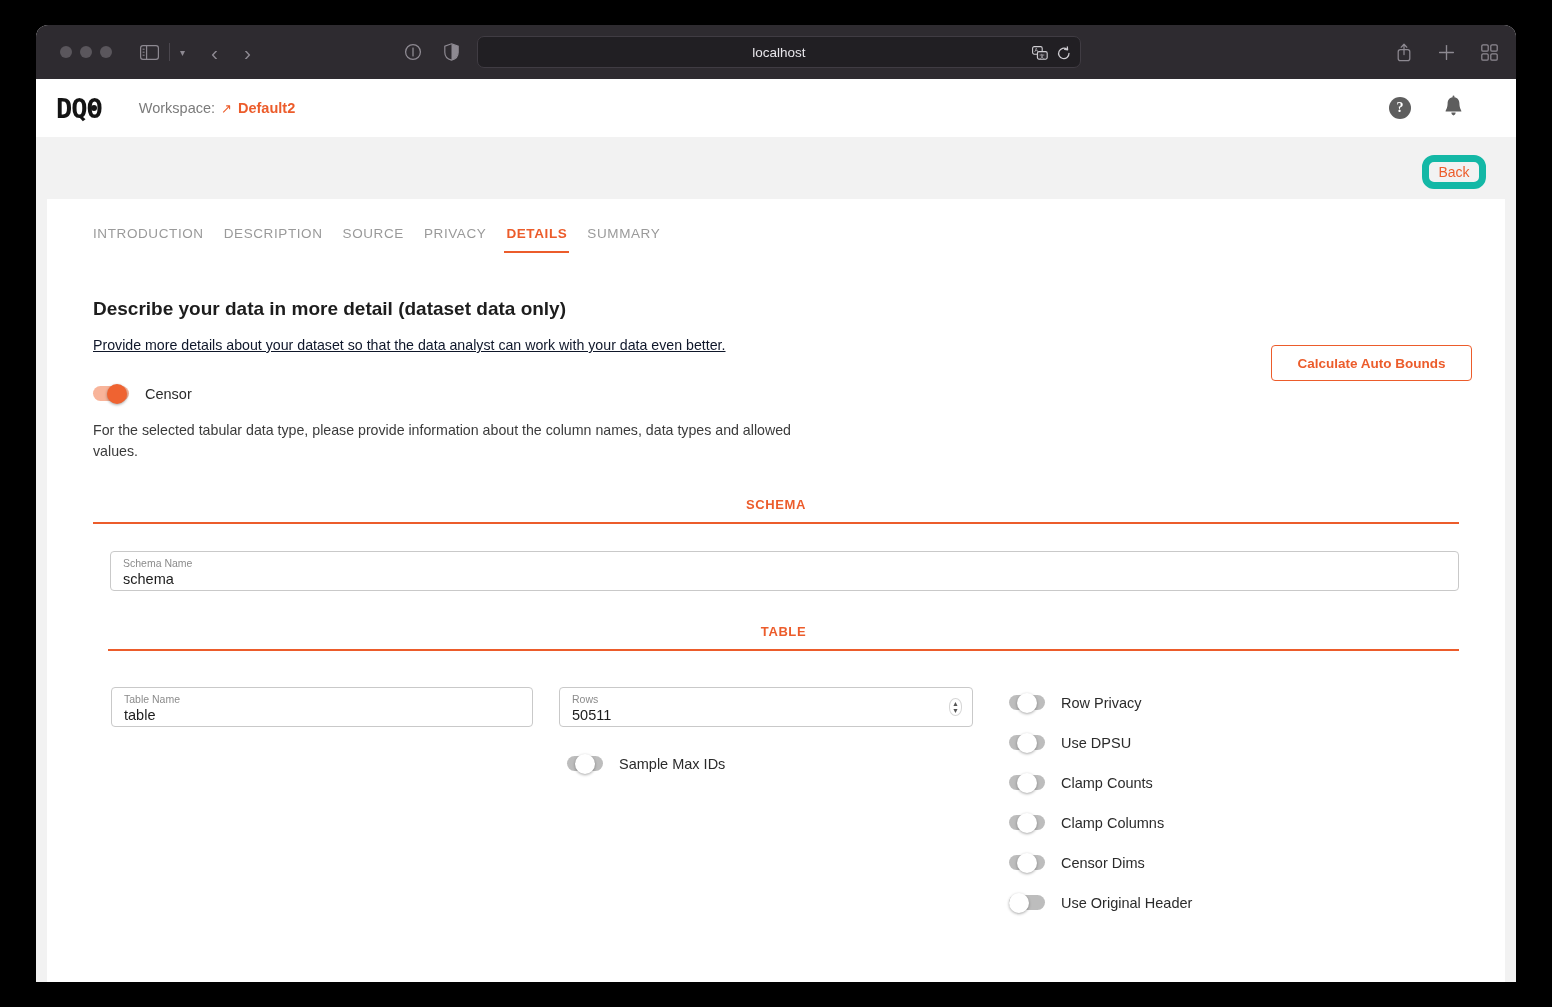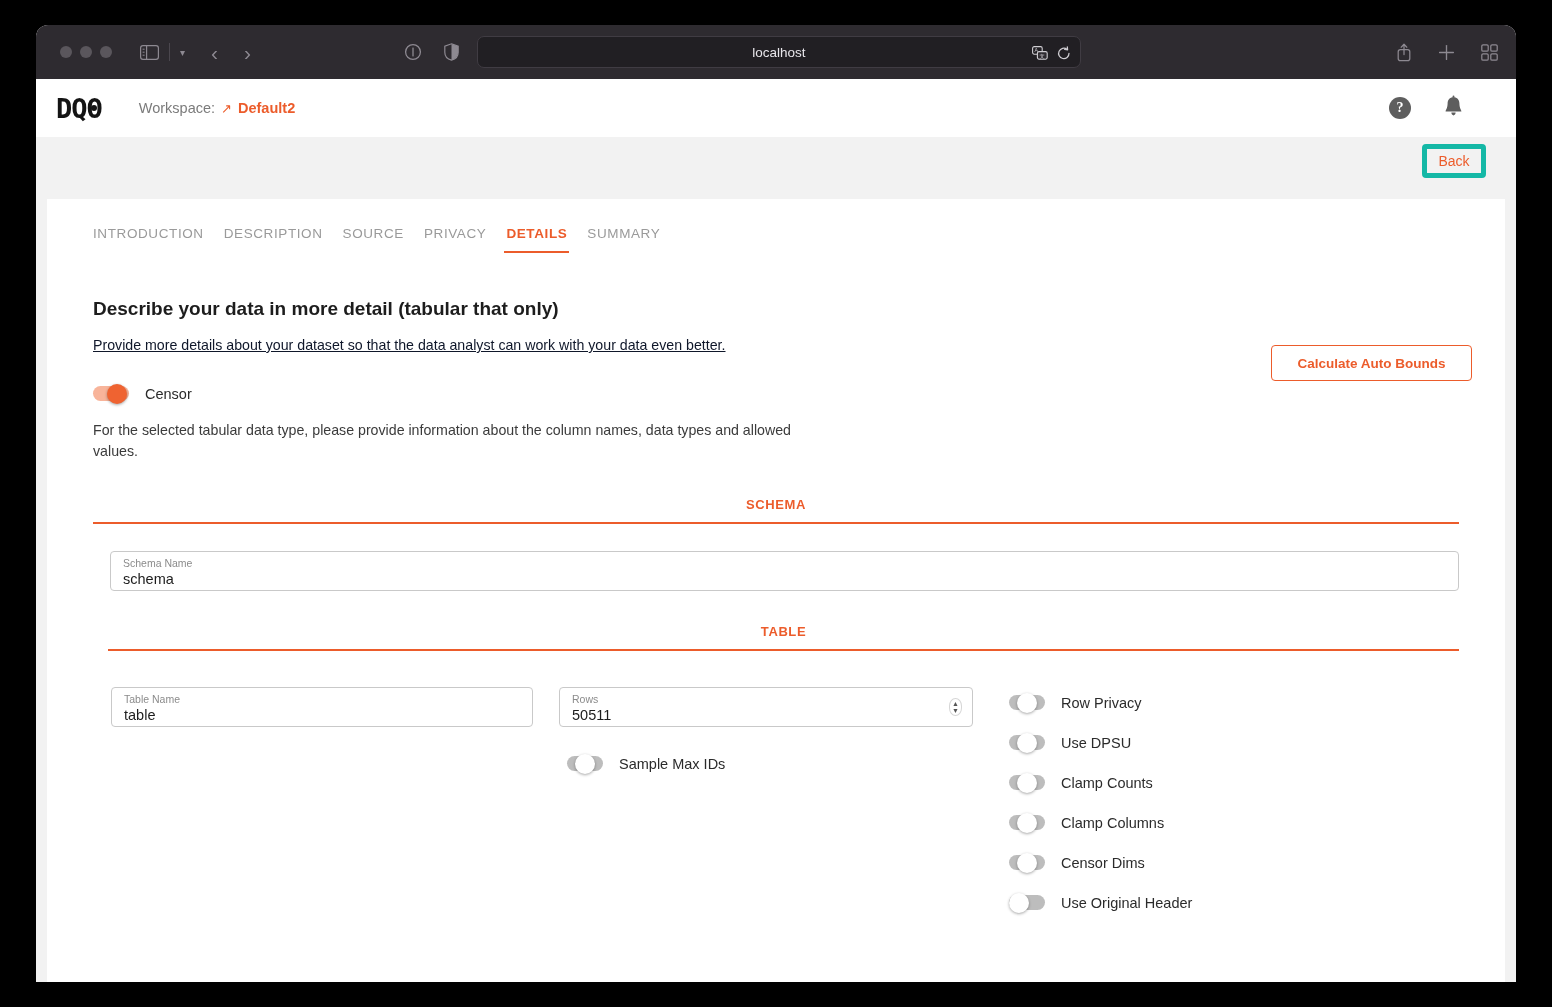--- a/index.html
+++ b/index.html
@@ -106,24 +106,24 @@
   }
 
   
   .grey-strip {
     height: 62px;
     background: #f2f2f2;
     position: relative;
   }
   .back-btn {
     position: absolute;
-    right: 30px; top: 7px;
+    right: 30px; top: 18px;
     width: 64px; height: 34px;
-    border: 5px solid #14b8a6;
-    border-radius: 4px;
+    border: 7px solid #14b8a6;
+    border-radius: 12px;
     color: #ec5c2b;
     background: transparent;
     font-size: 14px;
     font-family: "Liberation Sans", sans-serif;
     cursor: pointer;
     display:flex; align-items:center; justify-content:center;
   }
 
   
   .card-wrap { background: #f2f2f2; padding: 0 11px; height: 783px; }
@@ -416,21 +416,21 @@
 
       <div class="tabs">
         <div class="tab">INTRODUCTION</div>
         <div class="tab">DESCRIPTION</div>
         <div class="tab">SOURCE</div>
         <div class="tab">PRIVACY</div>
         <div class="tab active">DETAILS</div>
         <div class="tab">SUMMARY</div>
       </div>
 
-      <h1 class="section-title">Describe your data in more detail (tabular that only)</h1>
+      <h1 class="section-title">Describe your data in more detail (dataset data only)</h1>
       <p class="section-sub">Provide more details about your dataset so that the data analyst can work with your data even better.</p>
 
       <button class="auto-bounds-btn">Calculate Auto Bounds</button>
 
       <div class="tog-row">
         <div class="toggle on">
           <span class="track"></span>
           <span class="knob"></span>
         </div>
         <span class="tog-label">Censor</span>

